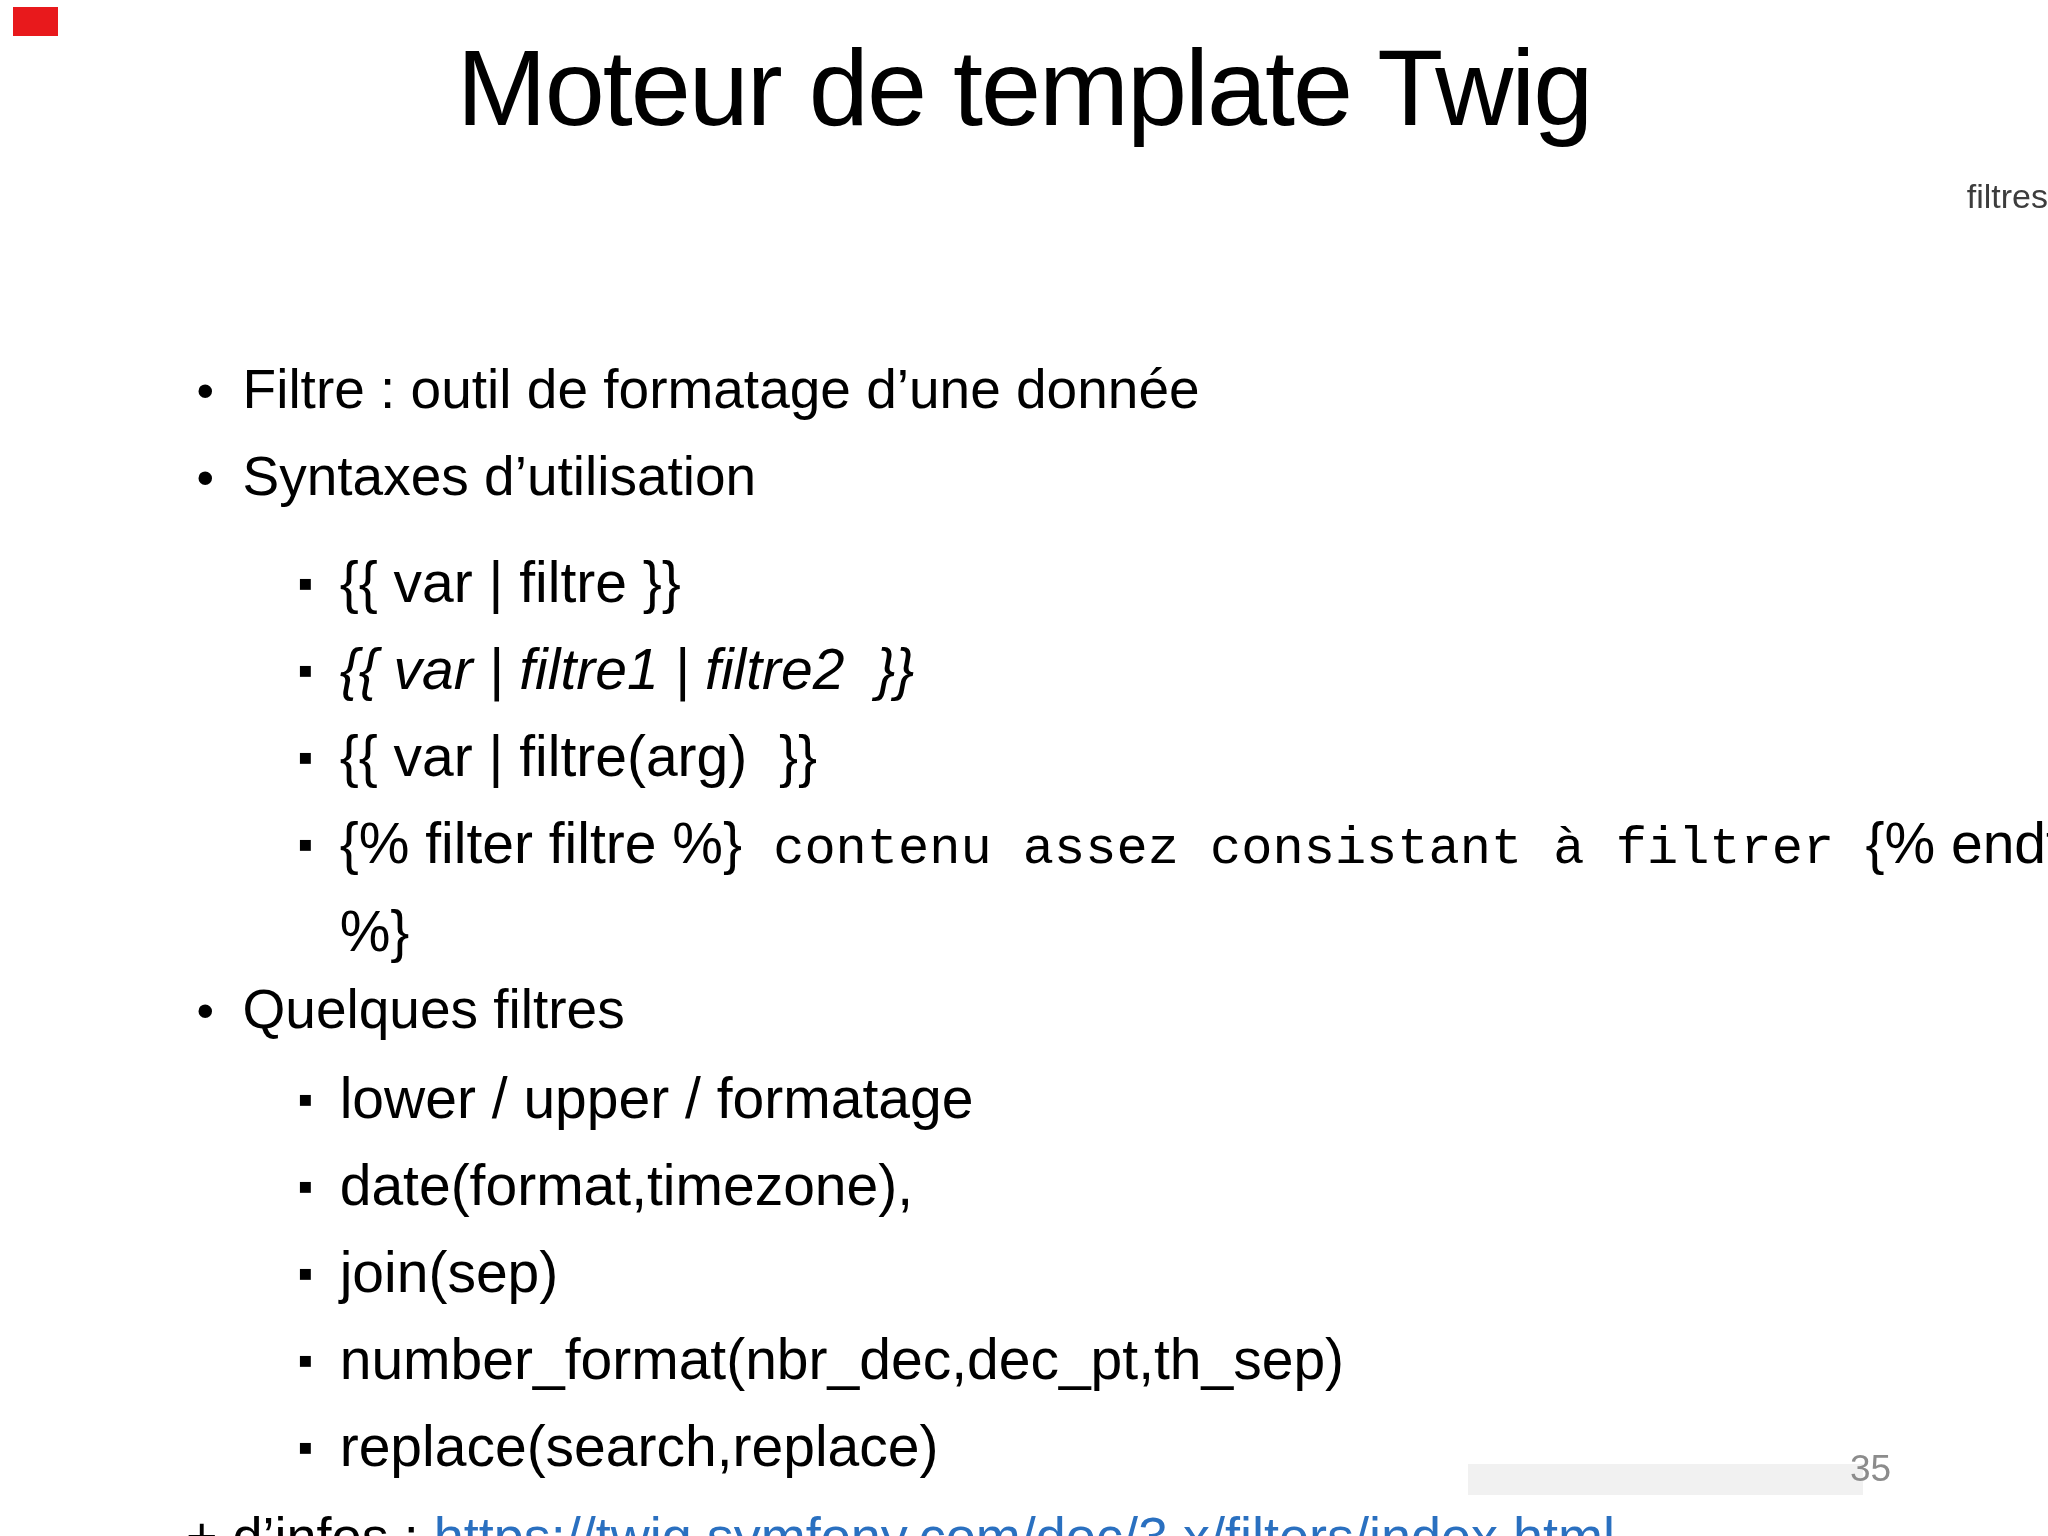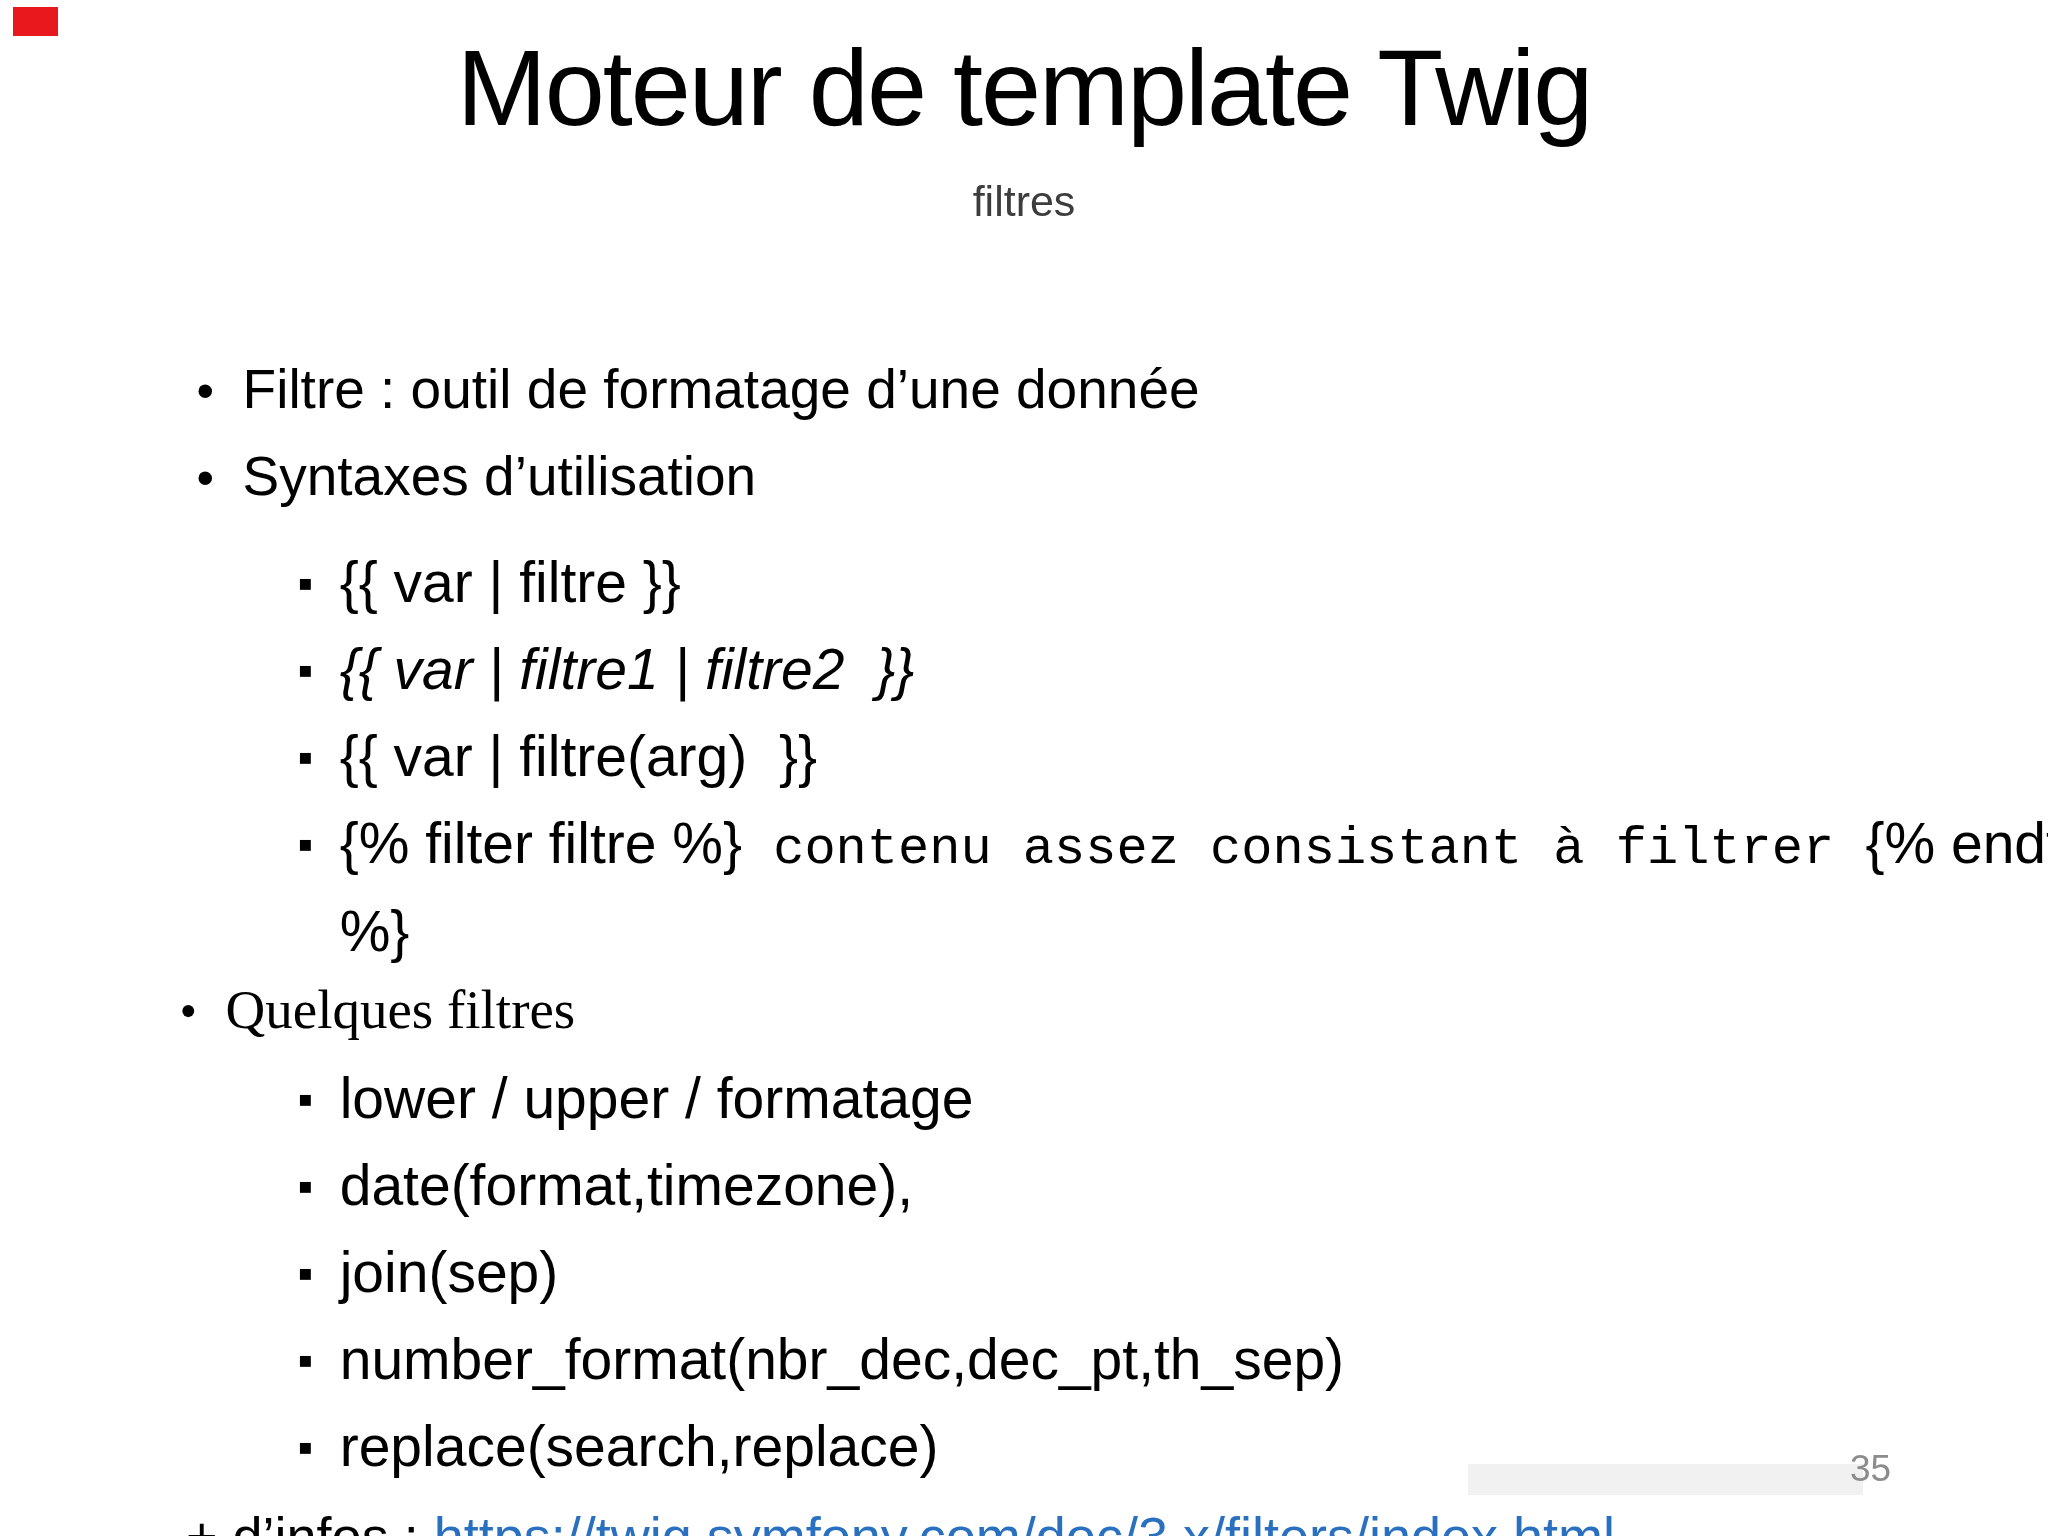--- a/index.html
+++ b/index.html
@@ -22,22 +22,22 @@
   #title{
     top:26px;left:0;width:100%;
     text-align:center;
     font-size:108px;
     font-weight:300;
     letter-spacing:-2px;
     line-height:1.15;
   }
   #subtitle{
     top:178px;left:0;width:100%;
-    text-align:center;
-    font-size:43px;
+    text-align:right;
+    font-size:34px;
     color:#3d3d3d;
     line-height:1.1;
   }
   #red-marker{
     left:13px;top:7px;width:45px;height:29px;
     background:#e8191c;
   }
   #watermark-band{
     left:1468px;top:1464px;width:395px;height:31px;
     background:#f1f1f1;
@@ -61,21 +61,21 @@
     line-height:1;
   }
   
   #b1{top:297px;left:166px;}
   #b2{top:384px;left:166px;}
   #s1{top:487px;left:266px;}
   #s2{top:574px;left:266px;font-style:italic;}
   #s3{top:661px;left:266px;}
   #s4a{top:748px;left:266px;}
   #s4b{top:836px;left:308px;}
-  #b3{top:917px;left:152px;font-family:Liberation Serif, serif;}
+  #b3{top:917px;left:166px;}
   #f1{top:1003px;left:266px;}
   #f2{top:1090px;left:266px;}
   #f3{top:1177px;left:266px;}
   #f4{top:1264px;left:266px;}
   #f5{top:1351px;left:266px;}
 </style>
 </head>
 <body>
 
 <div id="red-marker" class="abs"></div>

